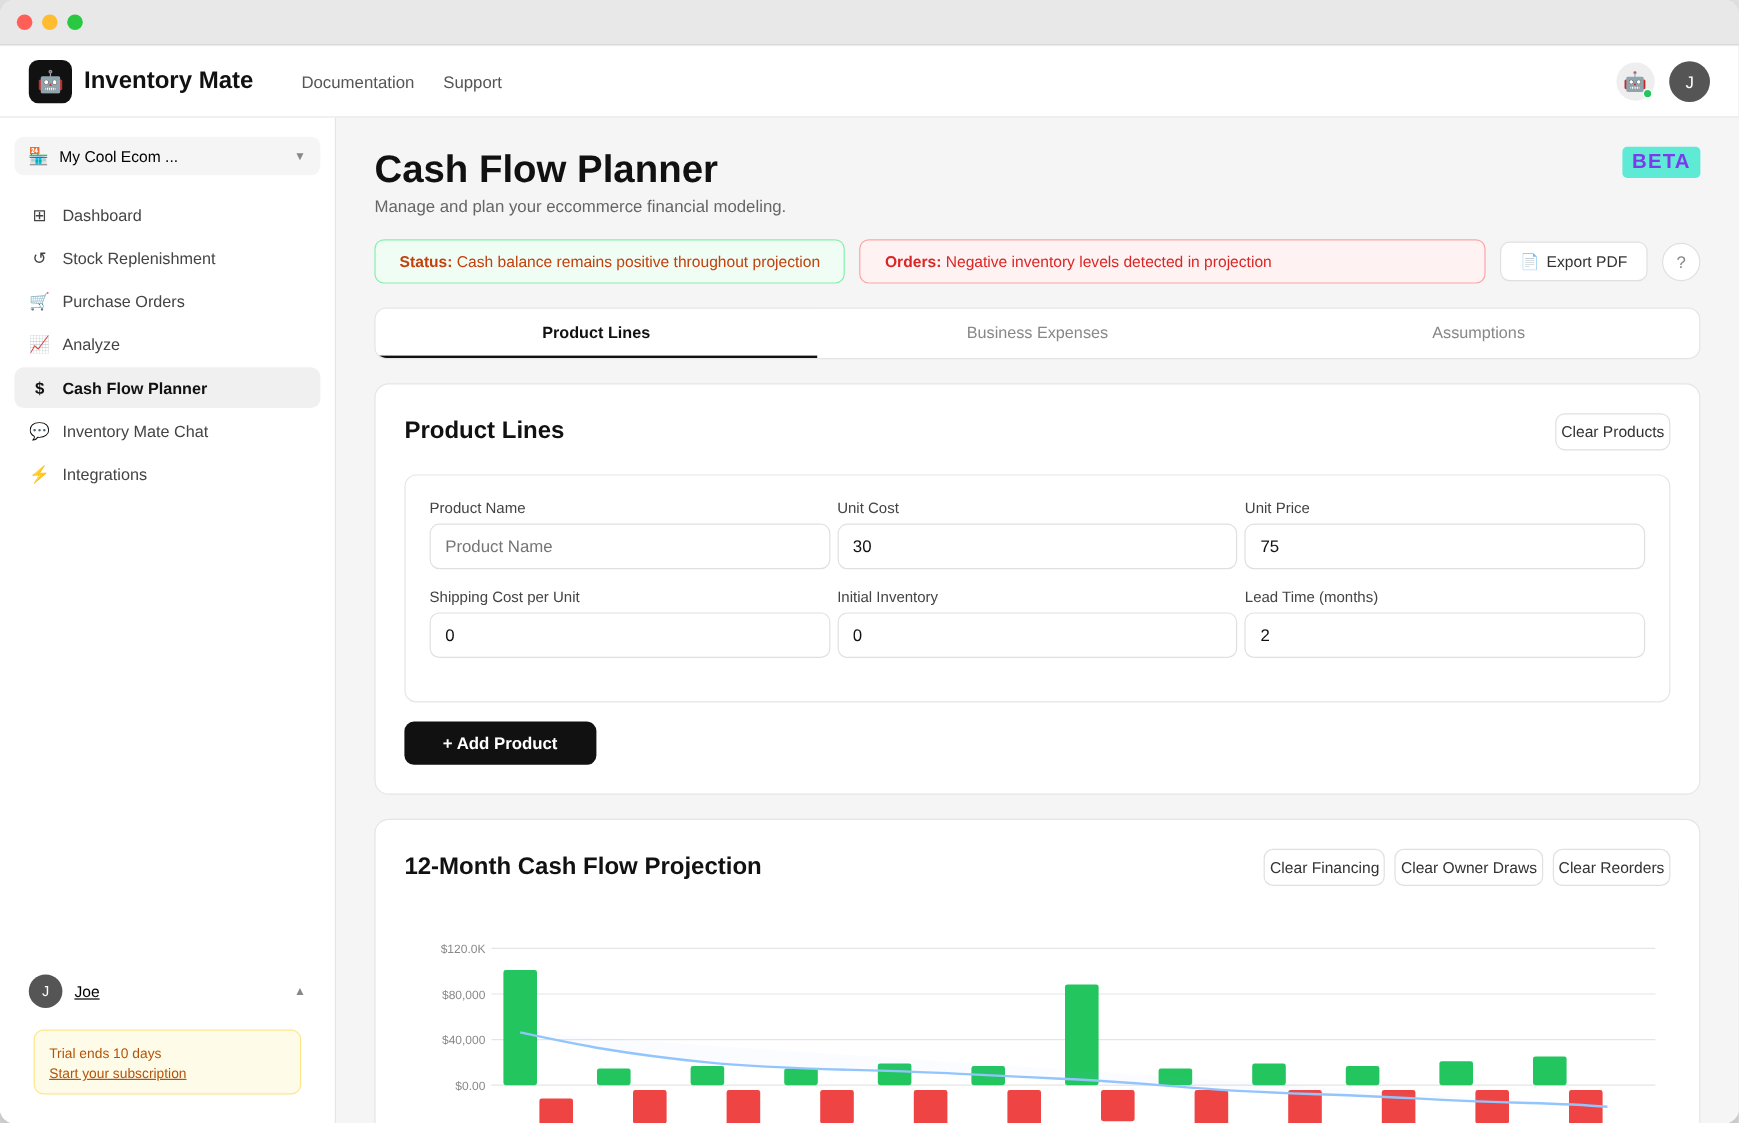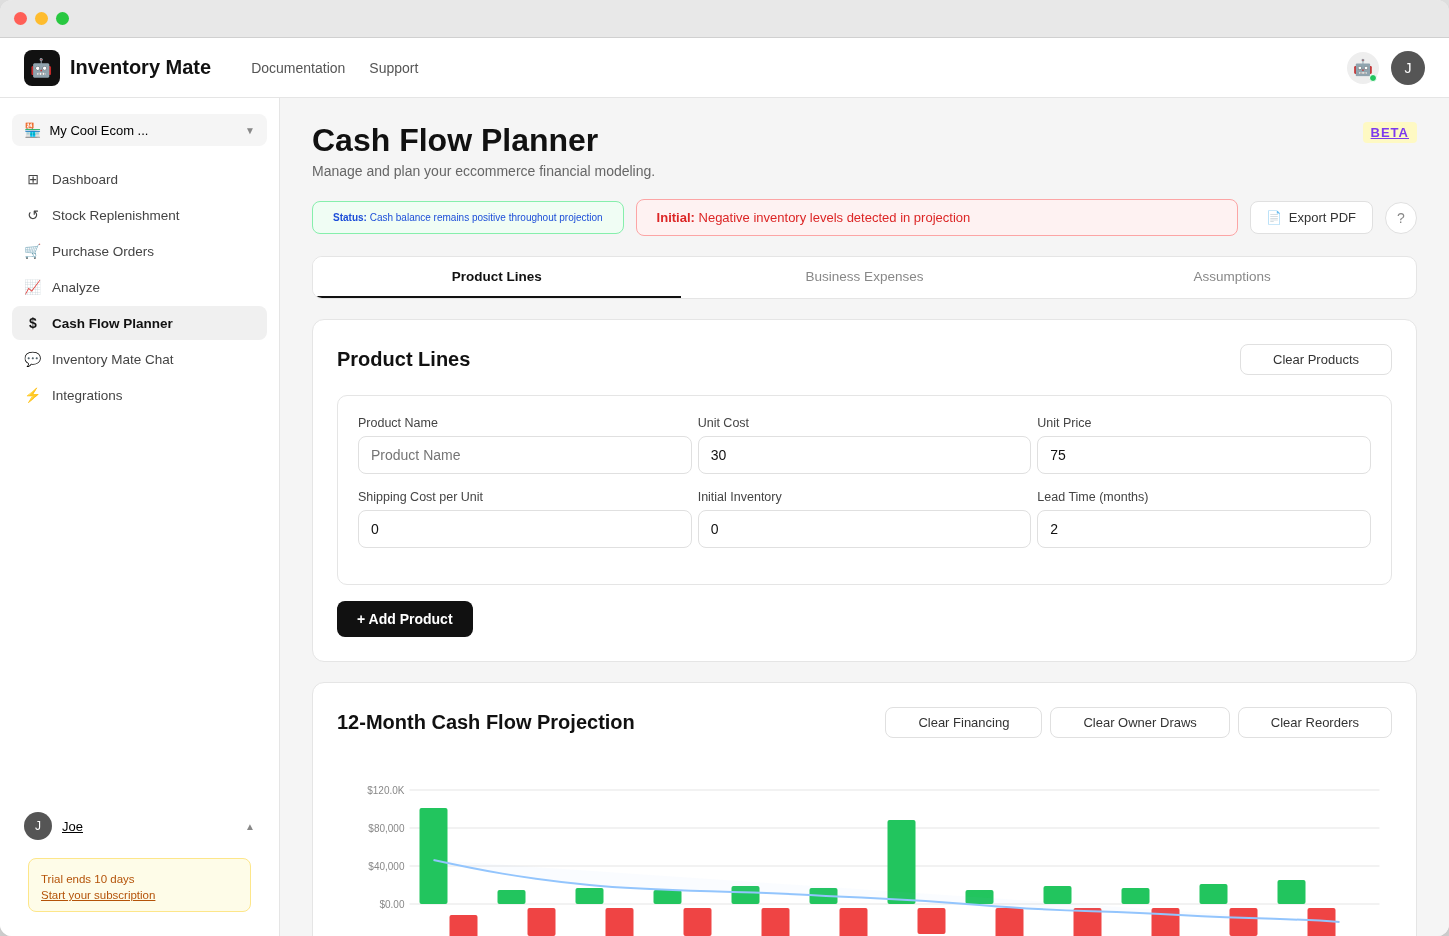--- a/index.html
+++ b/index.html
@@ -34,39 +34,39 @@
     .user-avatar { width: 28px; height: 28px; border-radius: 50%; background: #555; display: flex; align-items: center; justify-content: center; color: white; font-size: 12px; }
     .user-name { font-size: 13px; font-weight: 500; text-decoration: underline; }
     .user-chevron { margin-left: auto; font-size: 10px; color: #888; }
     .trial-box { background: #fefce8; border: 1px solid #fde68a; border-radius: 8px; padding: 10px 12px; margin: 8px 16px; }
     .trial-text { font-size: 11.5px; color: #b45309; font-weight: 500; }
     .trial-link { font-size: 11.5px; color: #b45309; text-decoration: underline; cursor: pointer; display: block; margin-top: 2px; }
     .content { flex: 1; overflow-y: auto; padding: 24px 32px; background: #f5f5f5; }
     .page-header { display: flex; align-items: flex-start; justify-content: space-between; margin-bottom: 20px; }
     .page-title { font-size: 32px; font-weight: 800; color: #111; }
     .page-subtitle { font-size: 14px; color: #666; margin-top: 4px; }
-    .beta-badge { background: #fef9c3; color: #7c3aed; font-size: 13px; font-weight: 700; padding: 3px 8px; border-radius: 4px; letter-spacing: 1px; text-decoration: underline; }
+    .beta-badge { background: #5eead4; color: #7c3aed; font-size: 17px; font-weight: 700; padding: 3px 8px; border-radius: 4px; letter-spacing: 1px; }
     .status-bar { display: flex; align-items: center; gap: 12px; margin-bottom: 20px; }
-    .status-ok { background: #f0fdf4; border: 1px solid #86efac; border-radius: 8px; padding: 10px 20px; font-size: 10px; color: #1d4ed8; flex: 0 0 auto; }
+    .status-ok { background: #f0fdf4; border: 1px solid #86efac; border-radius: 8px; padding: 10px 20px; font-size: 13px; color: #c2410c; flex: 0 0 auto; }
     .status-ok strong { font-weight: 700; }
     .status-warn { background: #fef2f2; border: 1px solid #fca5a5; border-radius: 8px; padding: 10px 20px; font-size: 13px; color: #dc2626; flex: 1; }
     .status-warn strong { font-weight: 700; }
     .export-btn { display: flex; align-items: center; gap: 6px; padding: 8px 16px; background: #fff; border: 1px solid #e0e0e0; border-radius: 8px; font-size: 13px; cursor: pointer; color: #333; margin-left: auto; }
     .info-btn { width: 32px; height: 32px; border: 1px solid #e0e0e0; border-radius: 50%; display: flex; align-items: center; justify-content: center; font-size: 14px; color: #888; cursor: pointer; background: #fff; }
     .tabs { display: flex; background: #fff; border-radius: 10px; overflow: hidden; border: 1px solid #e5e5e5; margin-bottom: 20px; }
     .tab { flex: 1; padding: 12px; text-align: center; font-size: 13.5px; cursor: pointer; color: #888; border-bottom: 2px solid transparent; }
     .tab.active { color: #111; font-weight: 600; border-bottom: 2px solid #111; background: #fff; }
     .card { background: #fff; border-radius: 12px; border: 1px solid #e5e5e5; padding: 24px; margin-bottom: 20px; }
     .card-header { display: flex; align-items: center; justify-content: space-between; margin-bottom: 20px; }
     .card-title { font-size: 20px; font-weight: 700; color: #111; }
-    .clear-btn { padding: 7px 32px; background: #fff; border: 1px solid #e0e0e0; border-radius: 8px; font-size: 13px; cursor: pointer; color: #333; }
+    .clear-btn { padding: 7px 4px; background: #fff; border: 1px solid #e0e0e0; border-radius: 8px; font-size: 13px; cursor: pointer; color: #333; }
     .form-grid { display: grid; grid-template-columns: 1fr 1fr 1fr; gap: 6px; margin-bottom: 16px; }
     .form-group label { display: block; font-size: 12.5px; color: #444; margin-bottom: 6px; font-weight: 500; }
     .form-group input { width: 100%; padding: 10px 12px; border: 1px solid #e0e0e0; border-radius: 8px; font-size: 14px; color: #111; outline: none; }
-    .add-btn { display: flex; align-items: center; gap: 6px; padding: 10px 20px; background: #111; color: #fff; border: none; border-radius: 8px; font-size: 14px; font-weight: 600; cursor: pointer; }
+    .add-btn { display: flex; align-items: center; gap: 6px; padding: 10px 32px; background: #111; color: #fff; border: none; border-radius: 8px; font-size: 14px; font-weight: 600; cursor: pointer; }
     .projection-card { background: #fff; border-radius: 12px; border: 1px solid #e5e5e5; padding: 24px; }
     .projection-header { display: flex; align-items: center; justify-content: space-between; margin-bottom: 32px; }
     .projection-title { font-size: 20px; font-weight: 700; color: #111; }
     .proj-btns { display: flex; gap: 8px; }
     .chart-area { position: relative; height: 220px; }
     .chart-svg { width: 100%; height: 100%; }
   </style>
 </head>
 <body>
 
@@ -158,21 +158,21 @@
           </div>
           <span class="beta-badge">BETA</span>
         </div>
 
         <div class="status-bar">
           <div class="status-ok">
             <strong>Status:</strong>
             <span>Cash balance remains positive throughout projection</span>
           </div>
           <div class="status-warn">
-            <strong>Initial:</strong>
+            <strong>Orders:</strong>
             <span>Negative inventory levels detected in projection</span>
           </div>
           <button class="export-btn">
             <span>📄</span>
             <span>Export PDF</span>
           </button>
           <div class="info-btn">
             <span>?</span>
           </div>
         </div>

